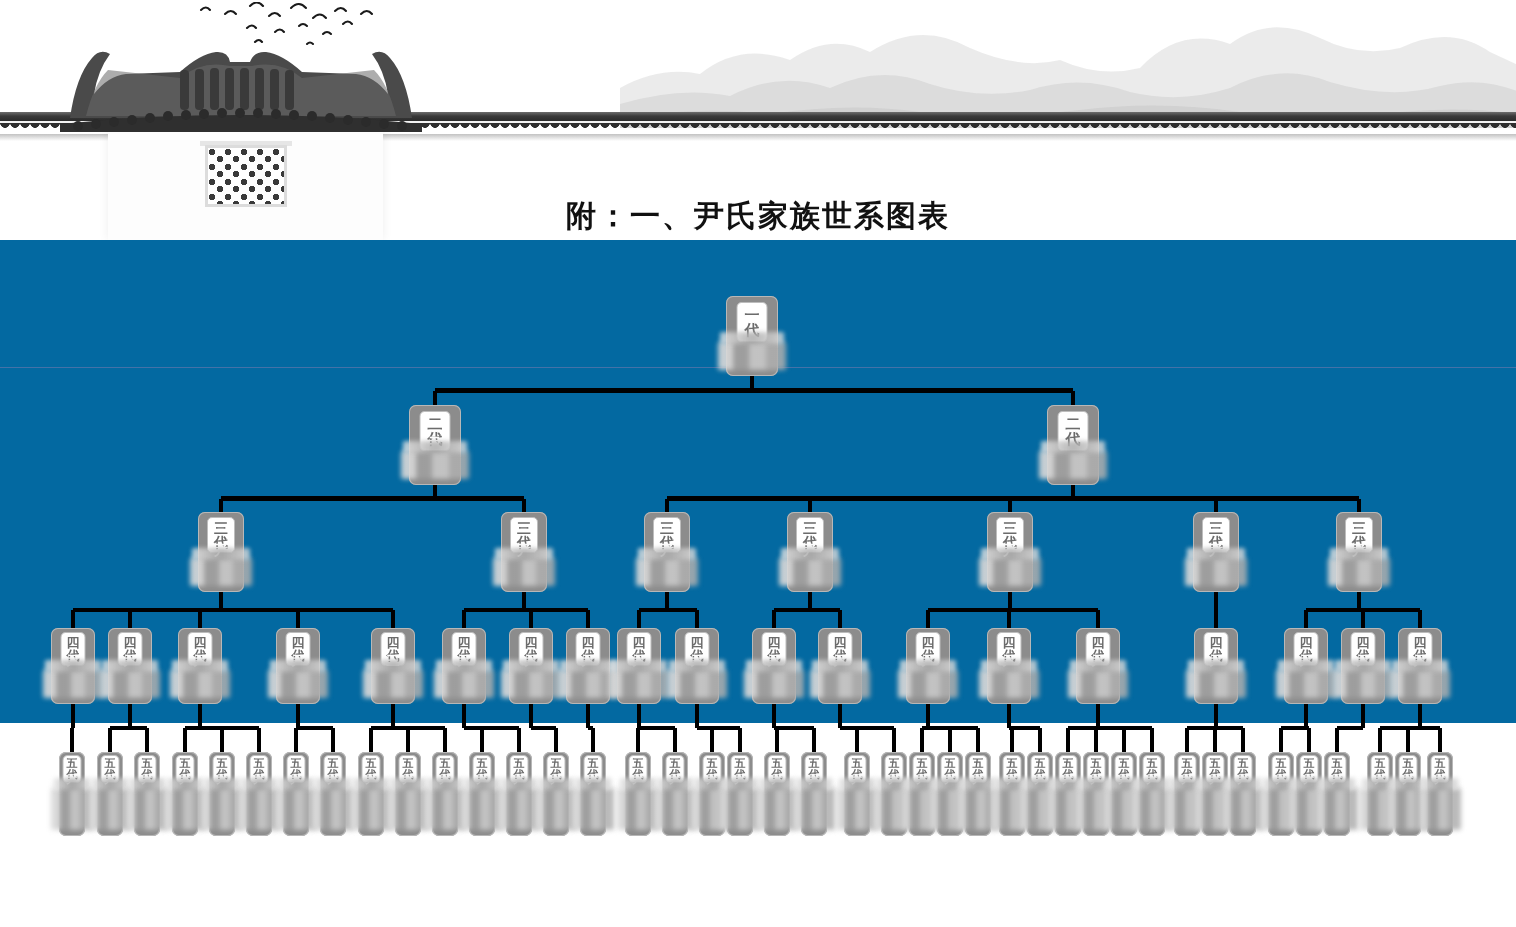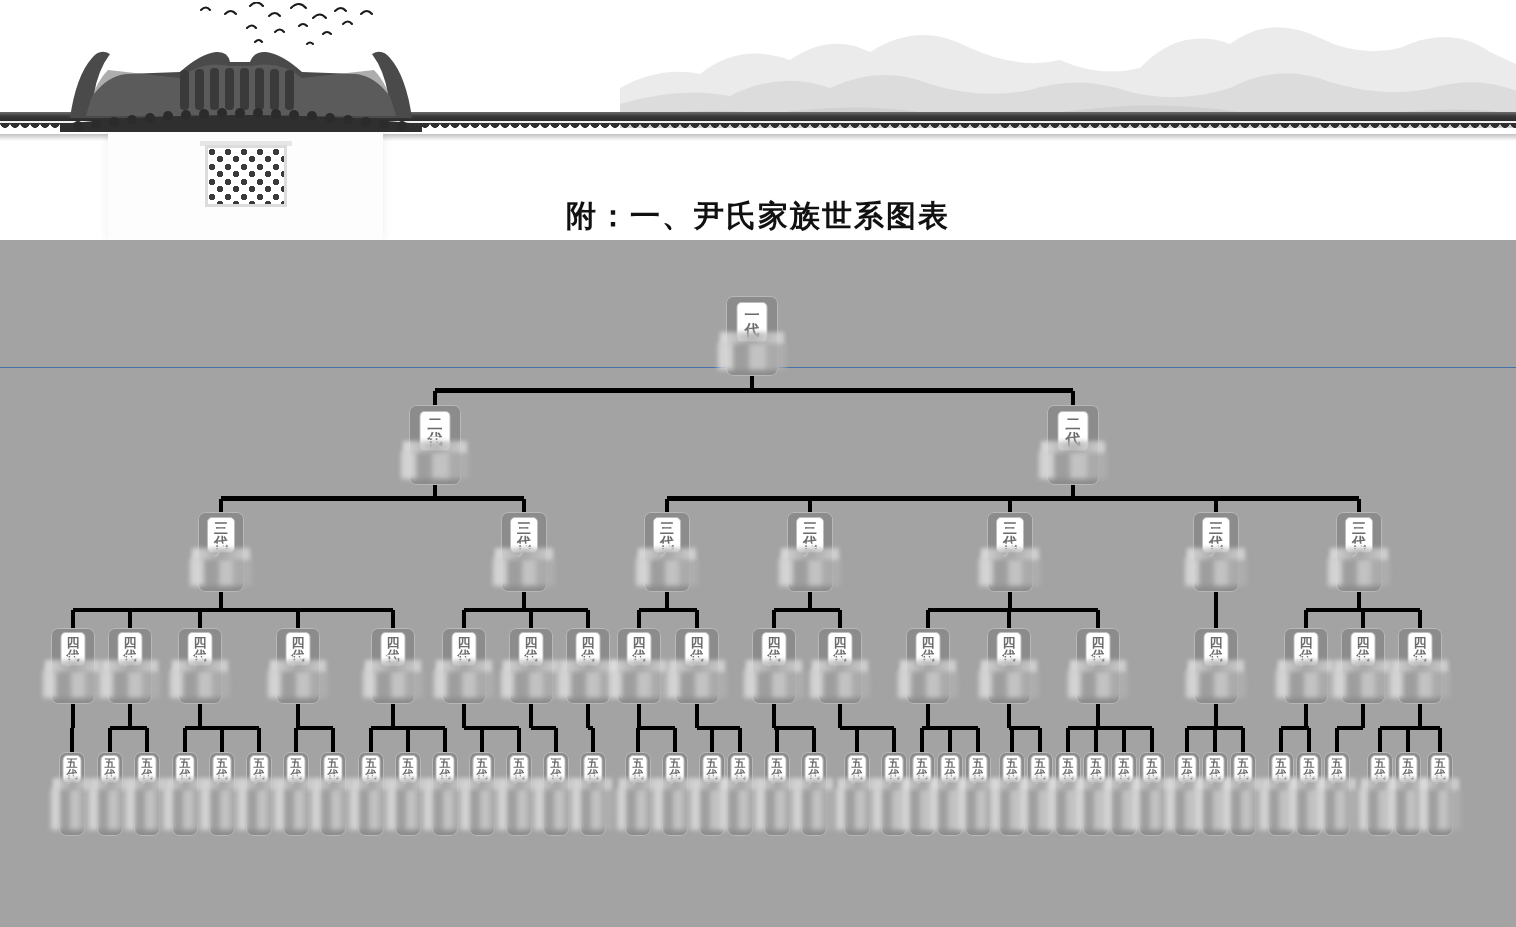--- a/index.html
+++ b/index.html
@@ -1,19 +1,19 @@
 <!DOCTYPE html>
 <html><head>
 <meta charset="utf-8">
 <style>
   * { box-sizing: border-box; margin:0; padding:0; }
   html,body { width:1516px; height:927px; overflow:hidden; background:#ffffff;
     font-family:"Liberation Sans","DejaVu Sans",sans-serif; }
 
-  #page { position:relative; width:1516px; height:927px; background:#a3a3a3; }
+  #page { position:relative; width:1516px; height:723px; background:#0369a1; }
 
   
   .header-band { position:absolute; left:0; top:0; width:1516px; height:240px; overflow:hidden; }
   .hb-sky { position:absolute; inset:0; background:#ffffff; }
 
   
   .mtn { position:absolute; bottom:112px; filter:blur(0.6px); opacity:.55; }
   .mtn svg { display:block; }
 
   

